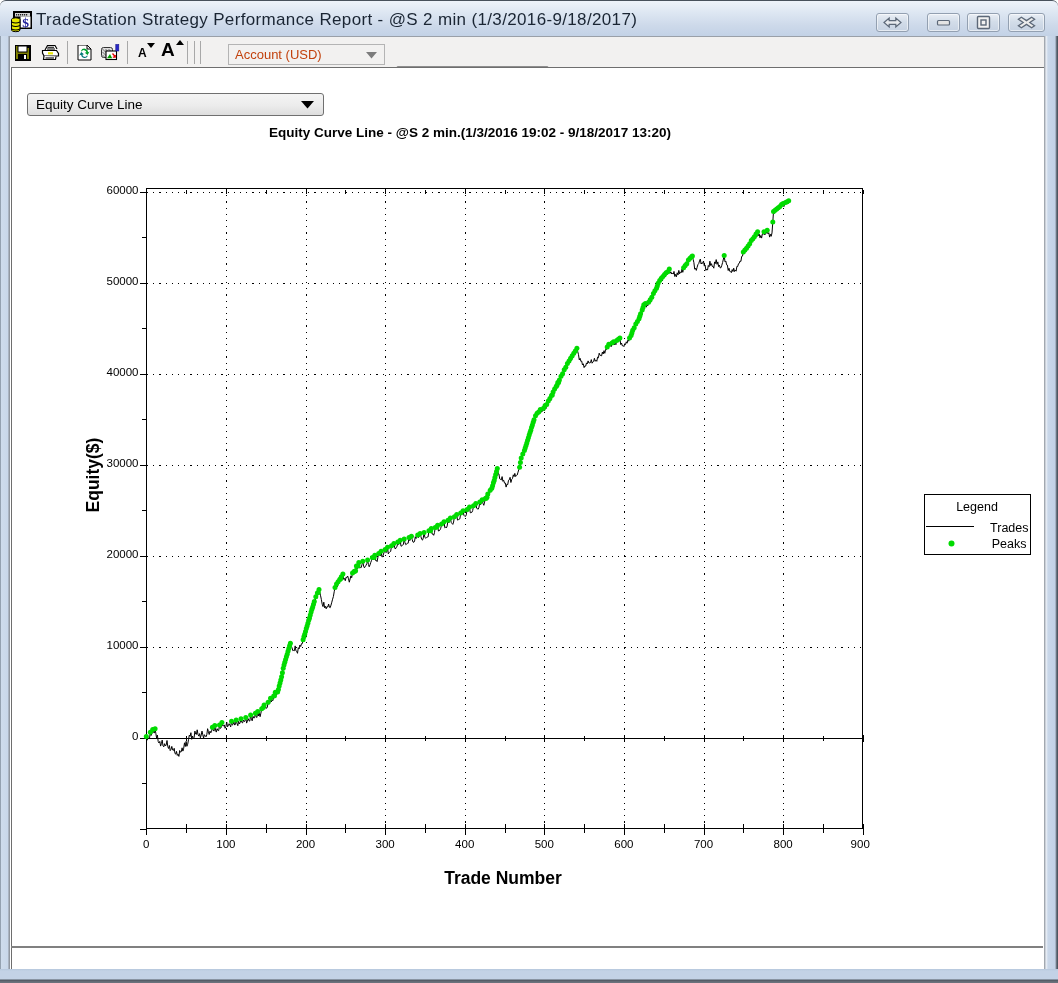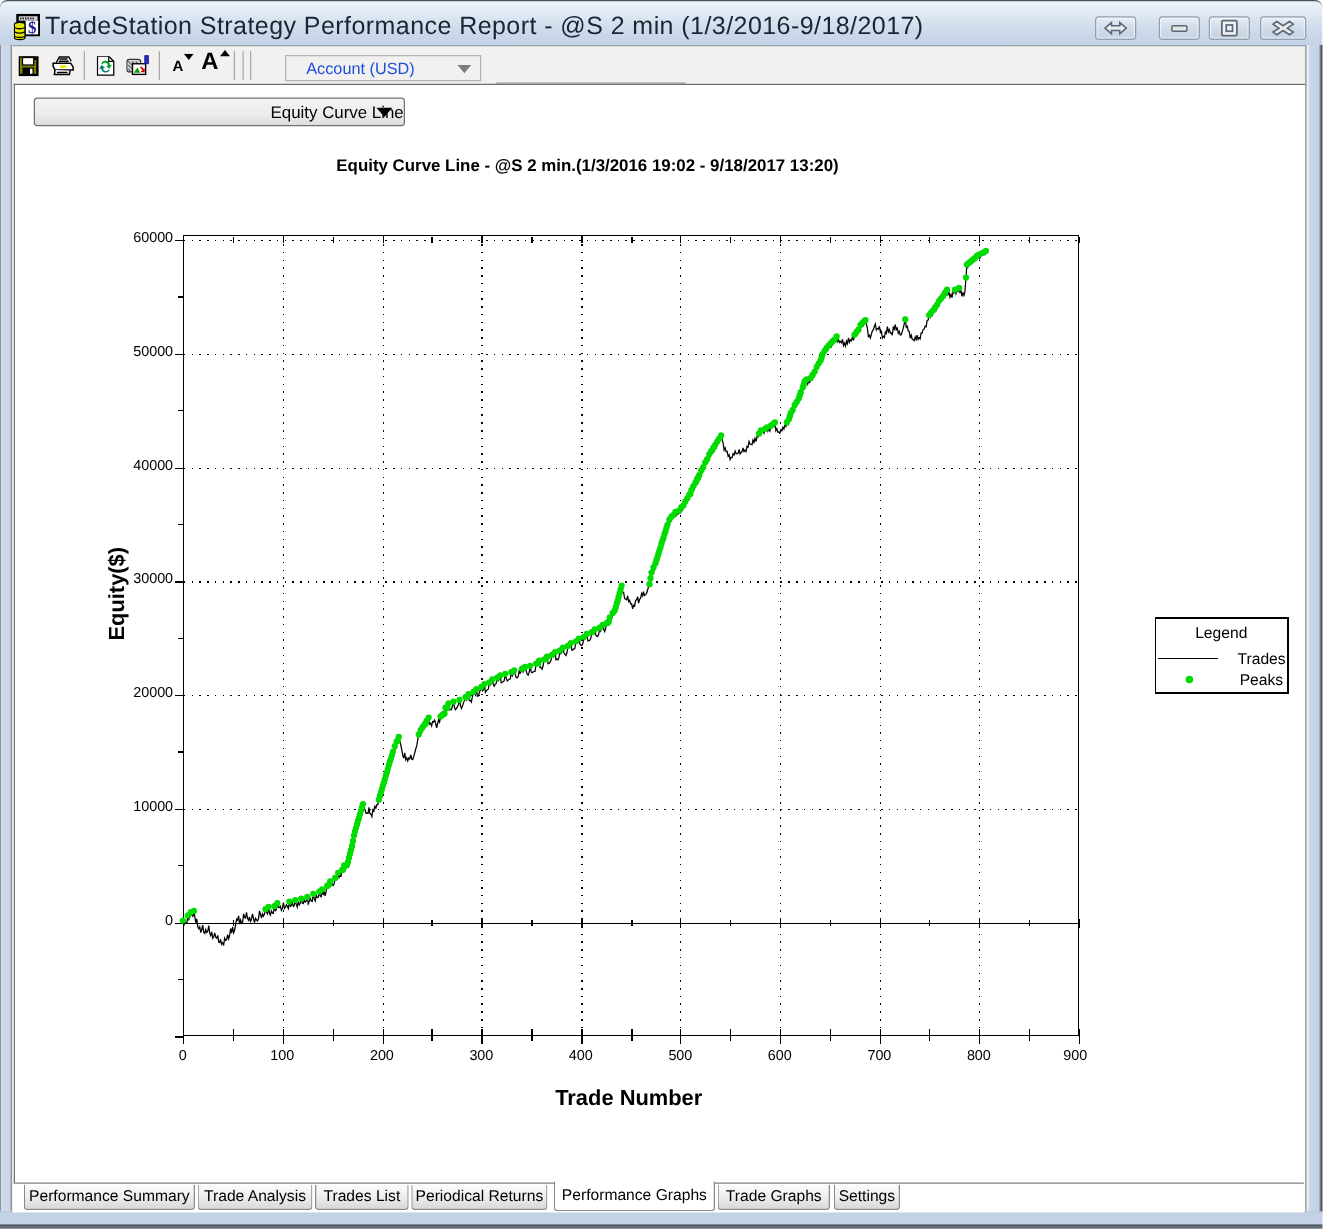--- a/index.html
+++ b/index.html
@@ -9,38 +9,38 @@
   #frame-top{position:absolute;left:0;top:0;width:1058px;height:36px;
     background:linear-gradient(#eef3fa 0%,#dfe8f3 30%,#cdd9ea 70%,#c3d2e6 100%);
     border-top:1px solid #48515c;box-sizing:border-box;border-radius:6px 6px 0 0;}
   #frame-left{position:absolute;left:0;top:36px;width:10px;height:934px;
     background:linear-gradient(90deg,#5a6774 0px,#cfdcec 1px,#c9d7e9 8px,#8a9099 9px,#9aa0a8 10px);}
   #frame-right{position:absolute;left:1044px;top:36px;width:14px;height:934px;
     background:linear-gradient(90deg,#9aa0a8 0px,#aab0b8 1px,#eef2f8 2px,#c9d7e9 4px,#c3d2e6 11px,#4e5660 13px);}
   #frame-bottom{position:absolute;left:0;top:969px;width:1058px;height:14px;
     background:linear-gradient(#b6c7dd 0px,#c3d2e6 2px,#c3d2e6 10px,#4e5660 11px,#6a727c 13px);}
   #titlebar{position:absolute;left:0;top:1px;width:1058px;height:35px;}
-  #title-text{position:absolute;left:36px;top:9px;font-size:20px;color:#1a2533;letter-spacing:0.35px;}
+  #title-text{position:absolute;left:36px;top:9px;font-size:17px;color:#1a2533;letter-spacing:0.35px;}
   .wbtn{position:absolute;top:12px;height:19px;border:1px solid #93a0b1;border-radius:3px;
     background:linear-gradient(#e9eef5,#d3dde9 45%,#c6d2e2);box-sizing:border-box;
     box-shadow:inset 0 0 0 1px rgba(255,255,255,.55);}
   #client{position:absolute;left:10px;top:36px;width:1034px;height:933px;background:#fff;}
   #toolbar{position:absolute;left:0px;top:0px;width:1034px;height:31px;background:#f2f1f0;
     border-top:1px solid #9aa0a8;box-sizing:border-box;}
   .tsep{position:absolute;top:4px;width:1px;height:23px;background:#a8a8a8;}
   .combo-flat{position:absolute;top:7px;height:21px;box-sizing:border-box;border:1px solid #b4b4b4;
-    background:#f2f1f0;color:#1d4ed8;font-size:13px;line-height:19px;padding-left:16px;}
+    background:#f2f1f0;color:#c2410c;font-size:13px;line-height:19px;padding-left:6px;}
   .combo-3d{position:absolute;top:7px;height:21px;box-sizing:border-box;border:1px solid #8e8e8e;
     border-radius:2px;background:linear-gradient(#f8f8f8,#ededed 60%,#e2e2e2);color:#000;
     font-size:13.5px;line-height:19px;padding-left:6px;}
   #panel{position:absolute;left:1px;top:31px;width:1033px;height:902px;background:#fff;
     border-top:1px solid #6e6e6e;border-left:1px solid #6e6e6e;box-sizing:border-box;}
-  #combo-ecl{position:absolute;left:15px;top:10px;width:297px;height:23px;box-sizing:border-box;
+  #combo-ecl{position:absolute;left:15px;top:25px;width:297px;height:23px;box-sizing:border-box;
     border:1px solid #707070;border-radius:3px;background:linear-gradient(#f4f4f4,#ececec 55%,#dedede);
-    color:#000;font-size:13.5px;line-height:21px;padding-left:24px;text-align:right;}
+    color:#000;font-size:13.5px;line-height:21px;padding-left:8px;}
   #tabline{position:absolute;left:1px;top:910px;width:1032px;height:2px;background:#808080;}
   #tabs{position:absolute;left:0px;top:911px;width:1033px;height:23px;background:#fff;}
   .tab{position:absolute;top:1px;height:20px;box-sizing:border-box;border:1px solid #898989;border-top:none;
     border-radius:0 0 3px 3px;background:linear-gradient(#fbfbfb,#eeeeee 50%,#d8d8d8);
     font-size:12.5px;color:#000;text-align:center;line-height:18px;}
   .tab.active{top:-2px;height:24px;background:#fff;border-top:none;line-height:22px;z-index:2;}
 </style>
 </head>
 <body>
 <div id="win">
@@ -522,23 +522,14 @@
 <circle cx="778.3" cy="207.7" r="2.5"></circle>
 <circle cx="779.9" cy="206.5" r="2.5"></circle>
 <circle cx="781.5" cy="204.6" r="2.5"></circle>
 <circle cx="783.1" cy="203.6" r="2.5"></circle>
 <circle cx="785.5" cy="202.6" r="2.5"></circle>
 <circle cx="787.1" cy="201.8" r="2.5"></circle>
 <circle cx="788.7" cy="200.7" r="2.5"></circle>
 </g>
 </svg>
     <div id="tabline"></div>
-    <div id="tabs">
-      <div class="tab" style="left:9px;width:137px;">Performance Summary</div>
-      <div class="tab" style="left:148px;width:92px;">Trade Analysis</div>
-      <div class="tab" style="left:242px;width:75px;">Trades List</div>
-      <div class="tab" style="left:319px;width:109px;">Periodical Returns</div>
-      <div class="tab active" style="left:433px;width:129px;">Performance Graphs</div>
-      <div class="tab" style="left:564px;width:90px;">Trade Graphs</div>
-      <div class="tab" style="left:657px;width:53px;">Settings</div>
-    </div>
   </div>
 </div>
 
 </body></html>

